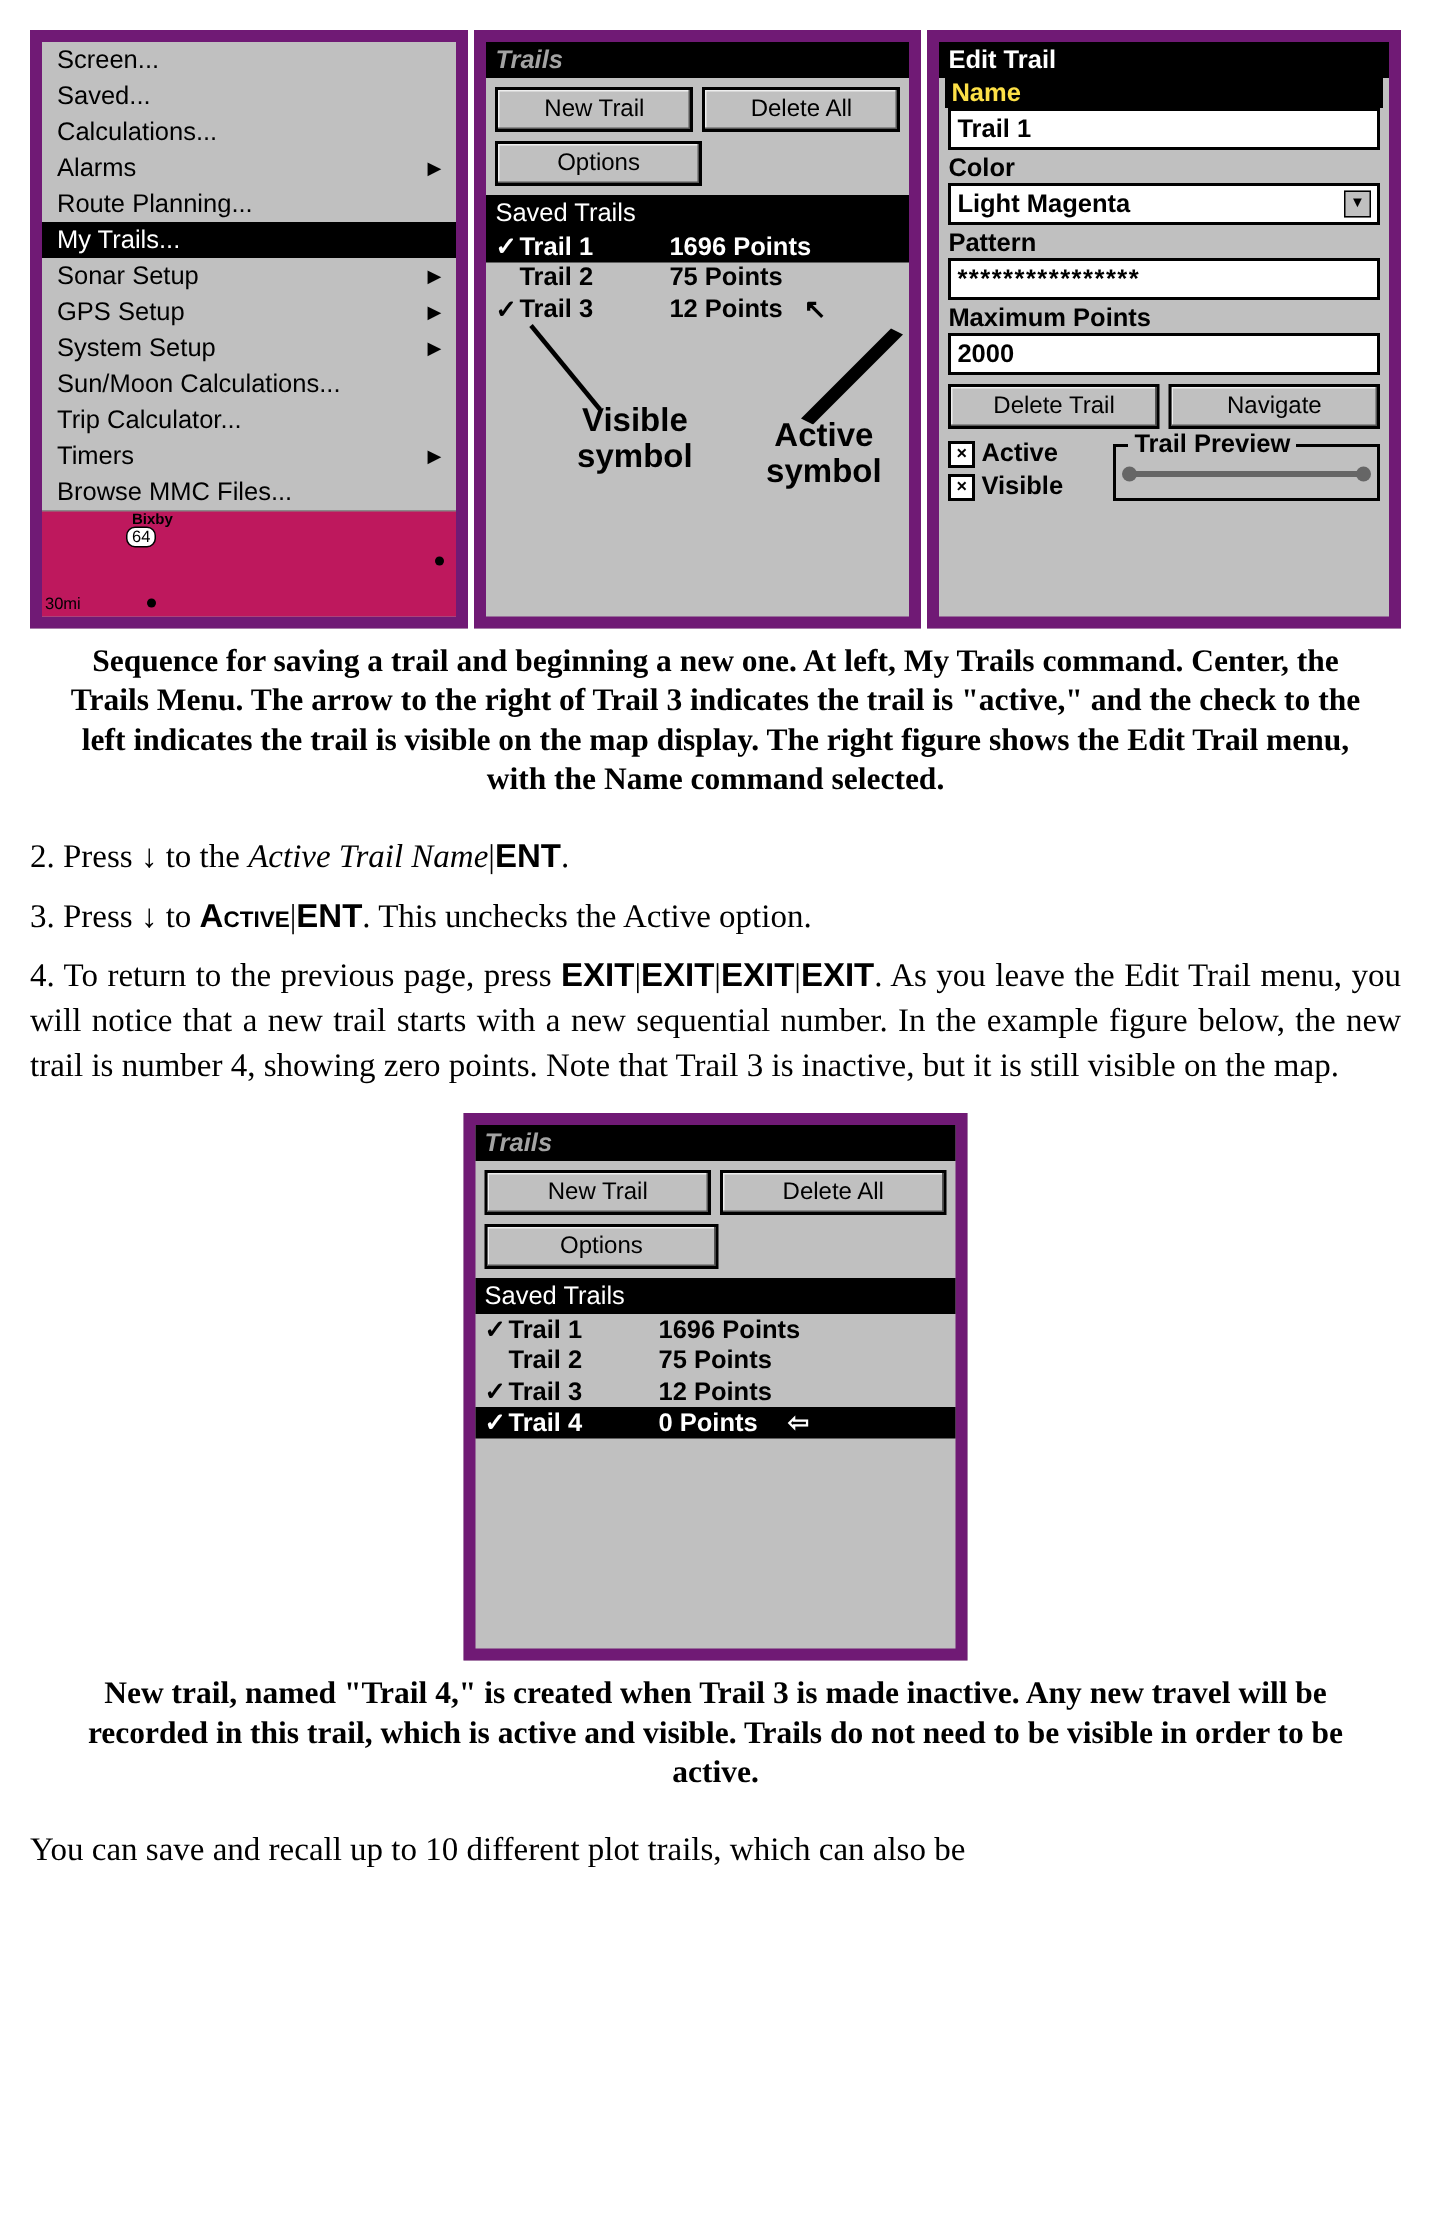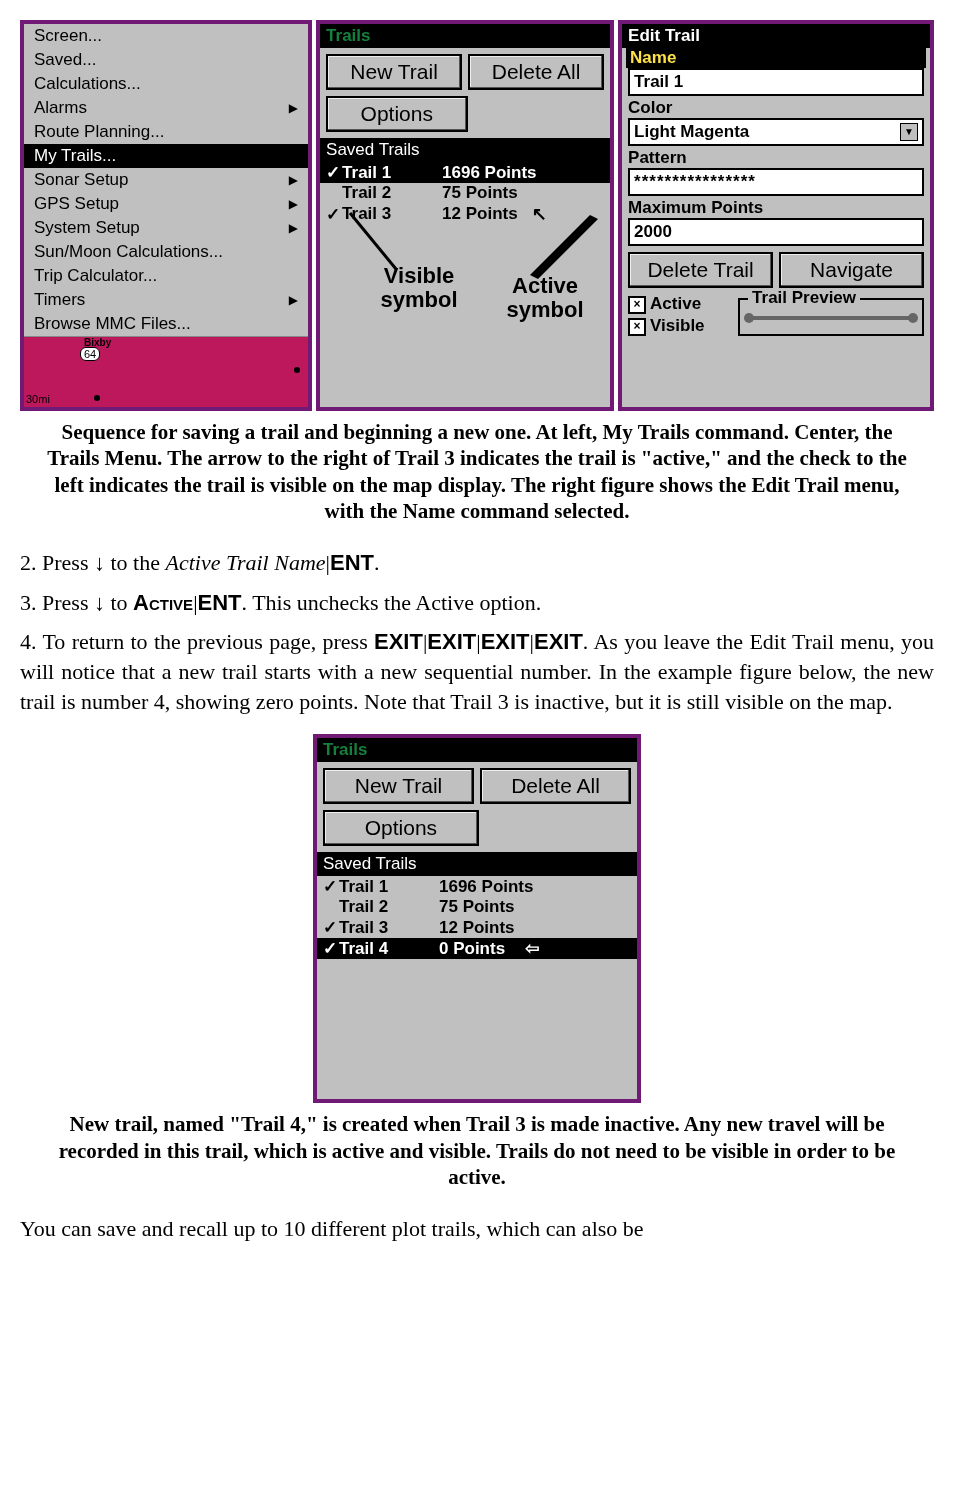--- a/index.html
+++ b/index.html
@@ -10,21 +10,21 @@
     color: #000;
     width: 914px;
   }
   .figure-row {
     display: flex;
     gap: 4px;
     justify-content: center;
     margin-bottom: 8px;
   }
   .panel {
-    border: 4px solid #701a75;
+    border: 8px solid #701a75;
     background: #c0c0c0;
     font-family: Arial, Helvetica, sans-serif;
     font-size: 17px;
     color: #000;
     position: relative;
   }
   .panel-menu {
     width: 288px;
     padding: 0;
   }
@@ -46,36 +46,37 @@
     background: #be185d;
     border-top: 1px solid #888;
     position: relative;
     overflow: hidden;
   }
   .panel-trails {
     width: 294px;
   }
   .trails-title {
     background: #000;
-    color: #15803d;
+    color: #a3a3a3;
     padding: 2px 6px;
     font-weight: bold;
+    font-style: italic;
   }
   .btn-row {
     display: flex;
     gap: 6px;
     padding: 6px;
   }
   .ui-btn {
     flex: 1;
     border: 2px solid #000;
     background: #c0c0c0;
     text-align: center;
     padding: 4px 2px;
-    font-size: 21px;
+    font-size: 16px;
     box-shadow: inset -1px -1px 0 #555, inset 1px 1px 0 #eee;
   }
   .section-head {
     background: #000;
     color: #fff;
     padding: 2px 6px;
     font-weight: normal;
   }
   .trail-line {
     display: flex;

